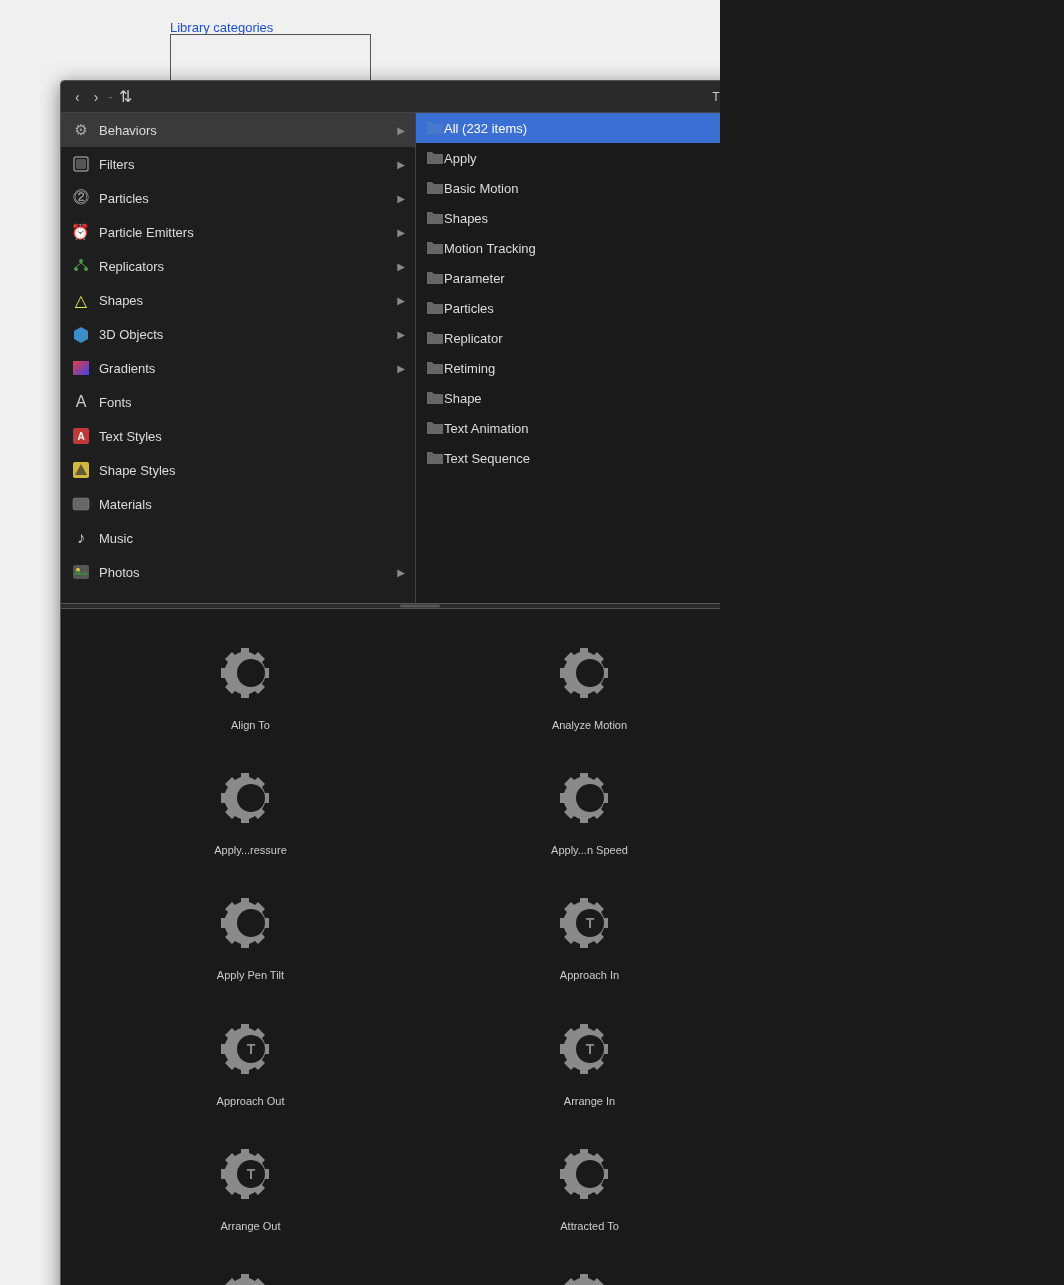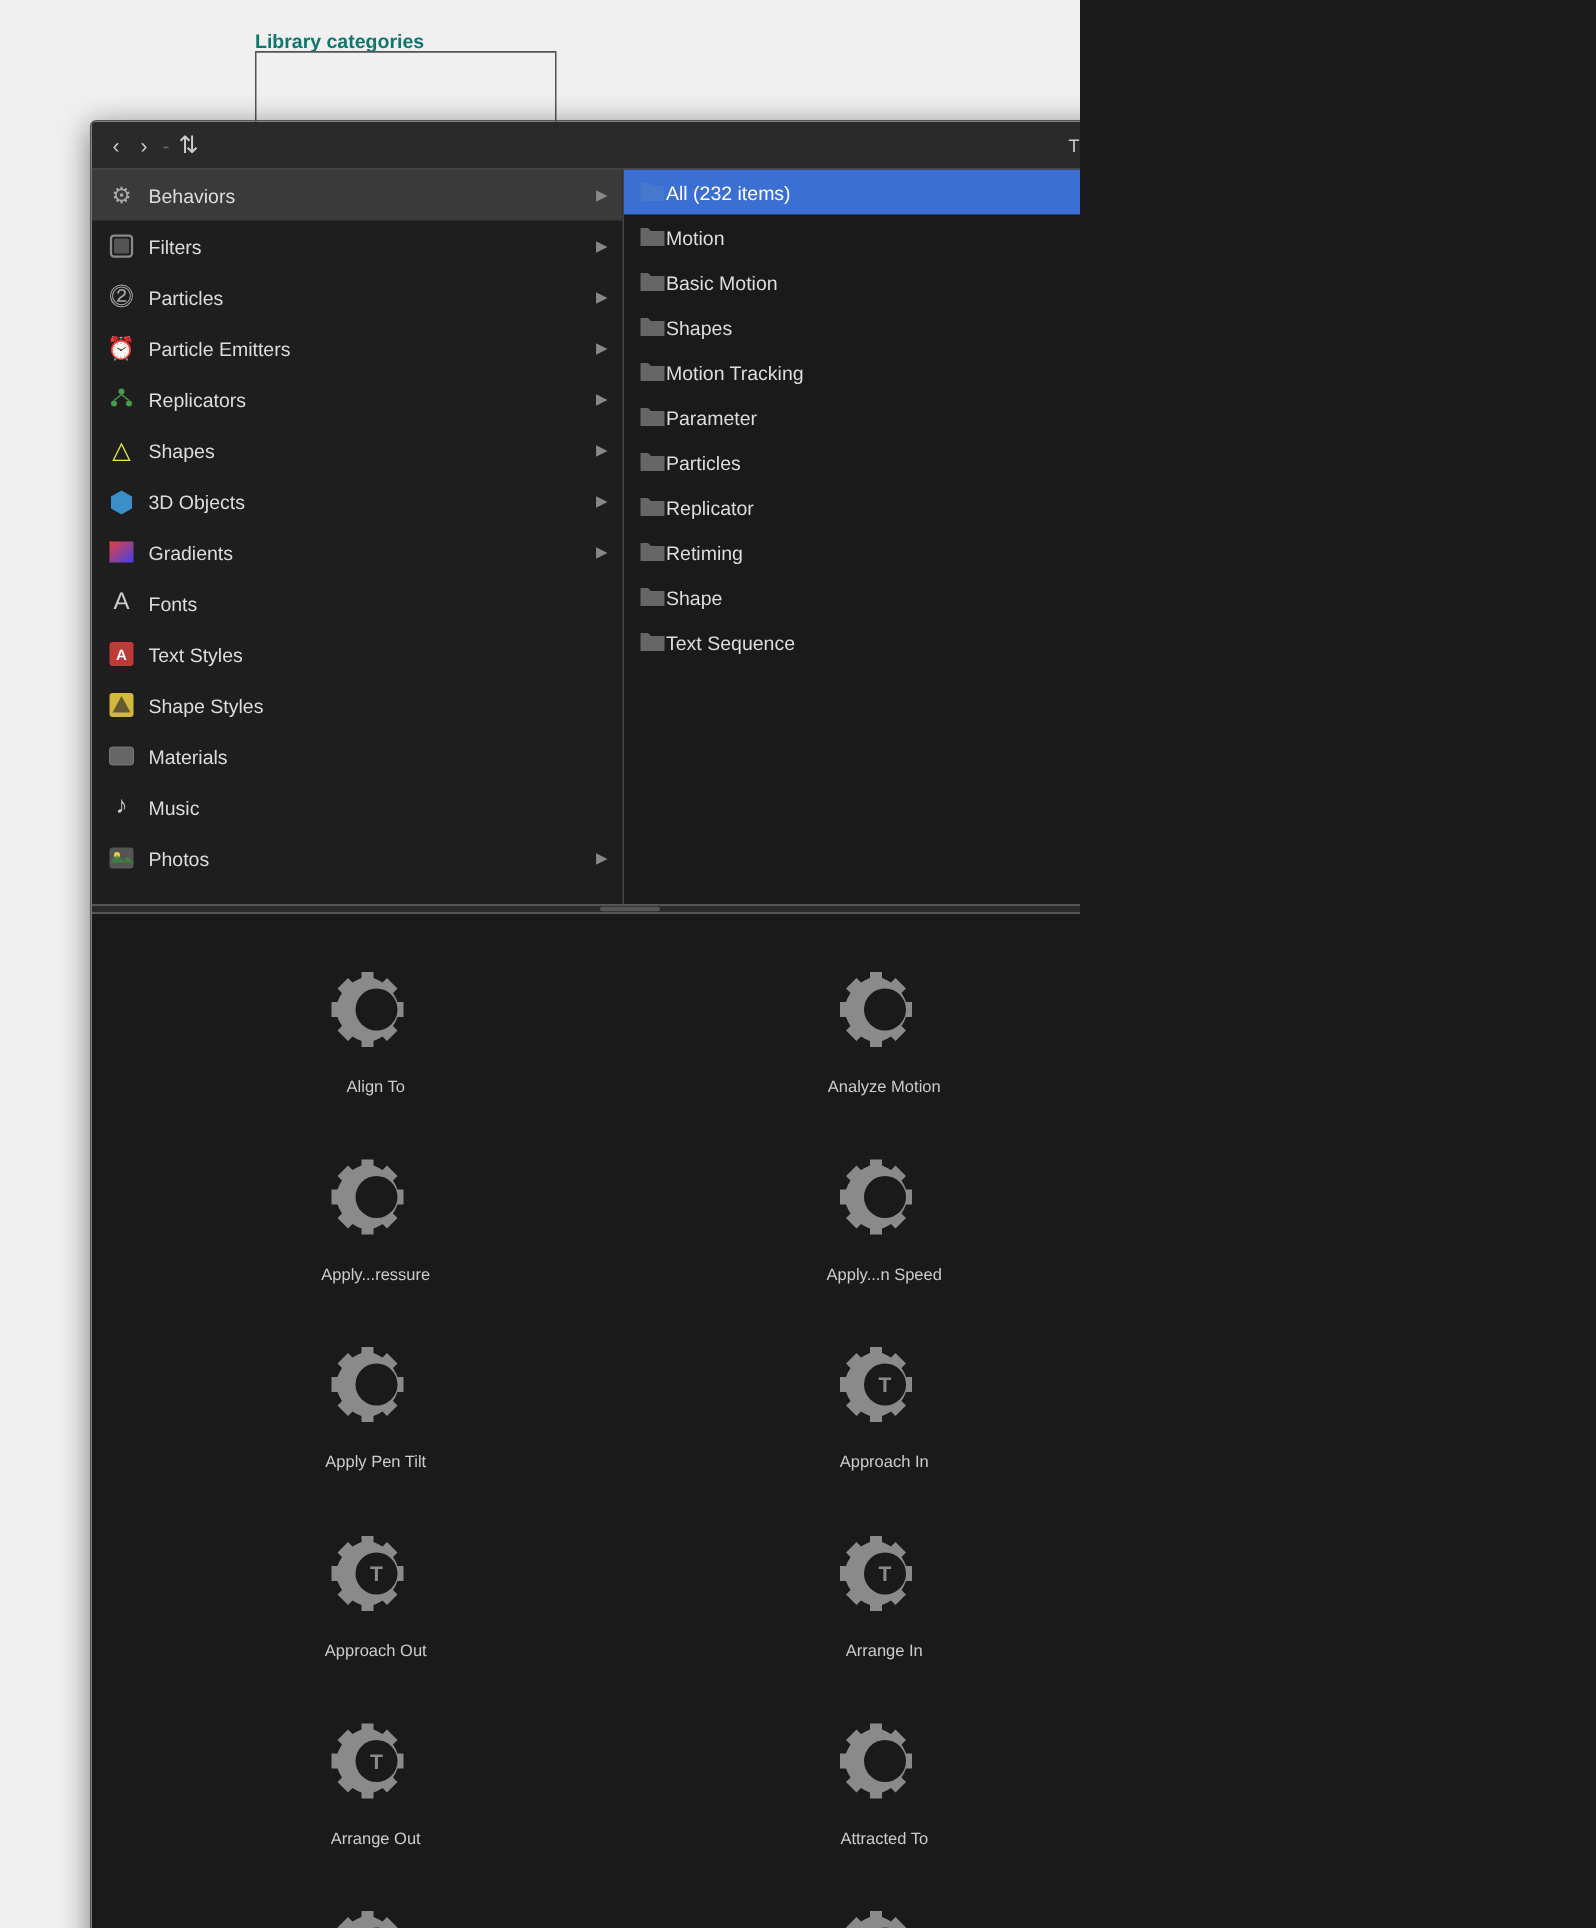--- a/index.html
+++ b/index.html
@@ -218,21 +218,21 @@
       box-shadow: 0 4px 20px rgba(0,0,0,0.5);
       position: relative;
     }
 
   </style>
 </head>
 <body>
 
 <div style="background:#f0f0f0; padding: 80px 200px 40px 60px; position:relative; min-height:1285px; width:1064px;">
 
-  <div style="position:absolute; top:20px; left:170px; font-size:13px; color:#0f766e;font-weight:bold;">
+  <div style="position:absolute; top:20px; left:170px; font-size:13px; color:#1d4ed8;">
     <span>Library categories</span>
   </div>
   <div style="position:absolute; top:34px; left:170px; width:200px; border-top:1px solid #555;"></div>
   <div style="position:absolute; top:34px; left:170px; width:1px; height:60px; border-left:1px solid #555;"></div>
   <div style="position:absolute; top:34px; left:370px; width:1px; height:60px; border-left:1px solid #555;"></div>
   <div style="position:absolute; top:34px; left:170px; width:200px; border-top:1px solid #555;"></div>
 
   <div class="app-container" style="position:relative;">
 
     <div class="header-bar">
@@ -410,21 +410,21 @@
           <svg class="folder-icon" viewBox="0 0 18 14">
               <path d="M1,3 L1,13 L17,13 L17,3 L8,3 L6,1 L1,1 Z" fill="#4a7cc8" opacity="0.8"></path>
             </svg>
           <span>All (232 items)</span>
         </div>
 
         <div class="subcategory-item">
           <svg class="folder-icon" viewBox="0 0 18 14">
               <path d="M1,3 L1,13 L17,13 L17,3 L8,3 L6,1 L1,1 Z" fill="#888" opacity="0.7"></path>
             </svg>
-          <span>Motion</span>
+          <span>Apply</span>
           <span class="chevron-right" style="margin-left:auto;">▶</span>
         </div>
 
         <div class="subcategory-item">
           <svg class="folder-icon" viewBox="0 0 18 14">
               <path d="M1,3 L1,13 L17,13 L17,3 L8,3 L6,1 L1,1 Z" fill="#888" opacity="0.7"></path>
             </svg>
           <span>Basic Motion</span>
           <span class="chevron-right" style="margin-left:auto;">▶</span>
         </div>
@@ -479,20 +479,27 @@
 
         <div class="subcategory-item">
           <svg class="folder-icon" viewBox="0 0 18 14">
               <path d="M1,3 L1,13 L17,13 L17,3 L8,3 L6,1 L1,1 Z" fill="#888" opacity="0.7"></path>
             </svg>
           <span>Shape</span>
           <span class="chevron-right" style="margin-left:auto;">▶</span>
         </div>
 
 
+        <div class="subcategory-item">
+          <svg class="folder-icon" viewBox="0 0 18 14">
+              <path d="M1,3 L1,13 L17,13 L17,3 L8,3 L6,1 L1,1 Z" fill="#888" opacity="0.7"></path>
+            </svg>
+          <span>Text Animation</span>
+          <span class="chevron-right" style="margin-left:auto;">▶</span>
+        </div>
 
         <div class="subcategory-item">
           <svg class="folder-icon" viewBox="0 0 18 14">
               <path d="M1,3 L1,13 L17,13 L17,3 L8,3 L6,1 L1,1 Z" fill="#888" opacity="0.7"></path>
             </svg>
           <span>Text Sequence</span>
         </div>
       </div>
     </div>
 

